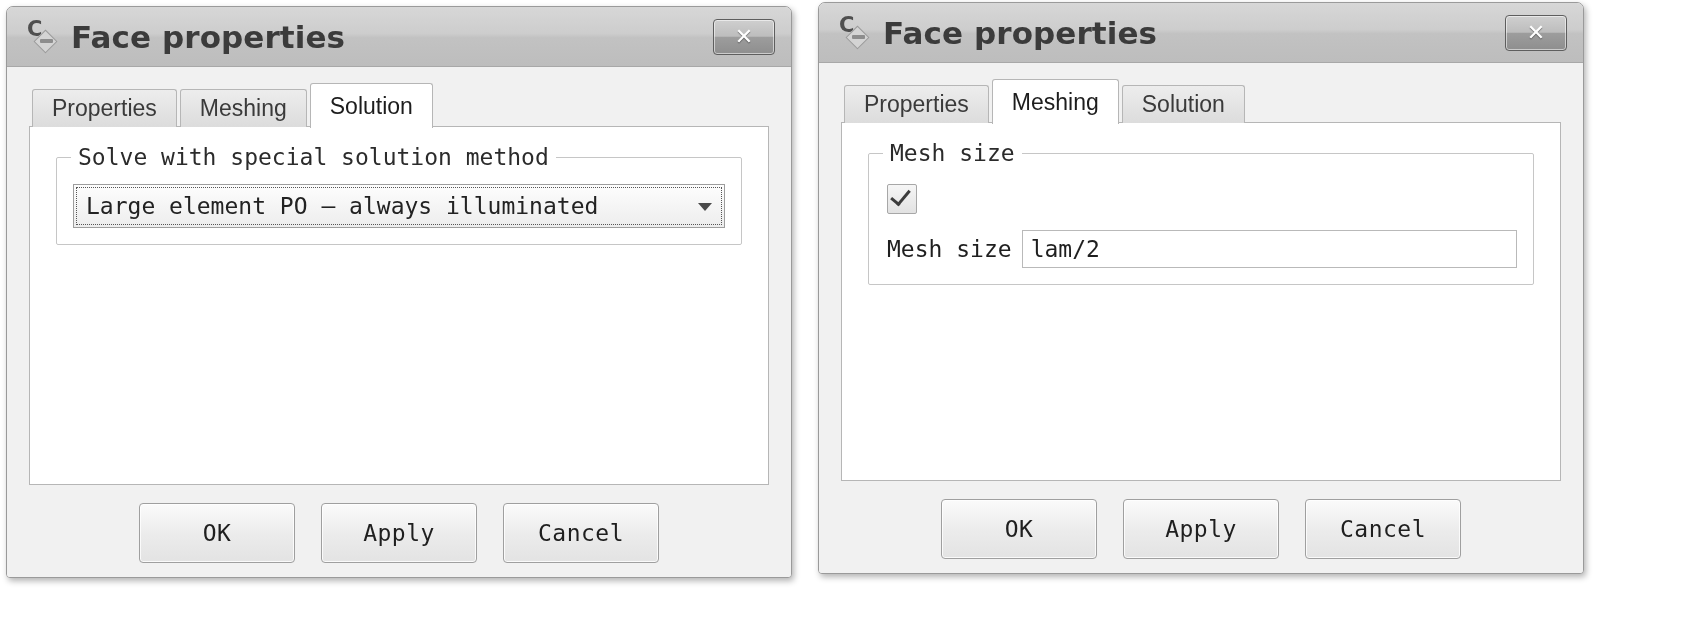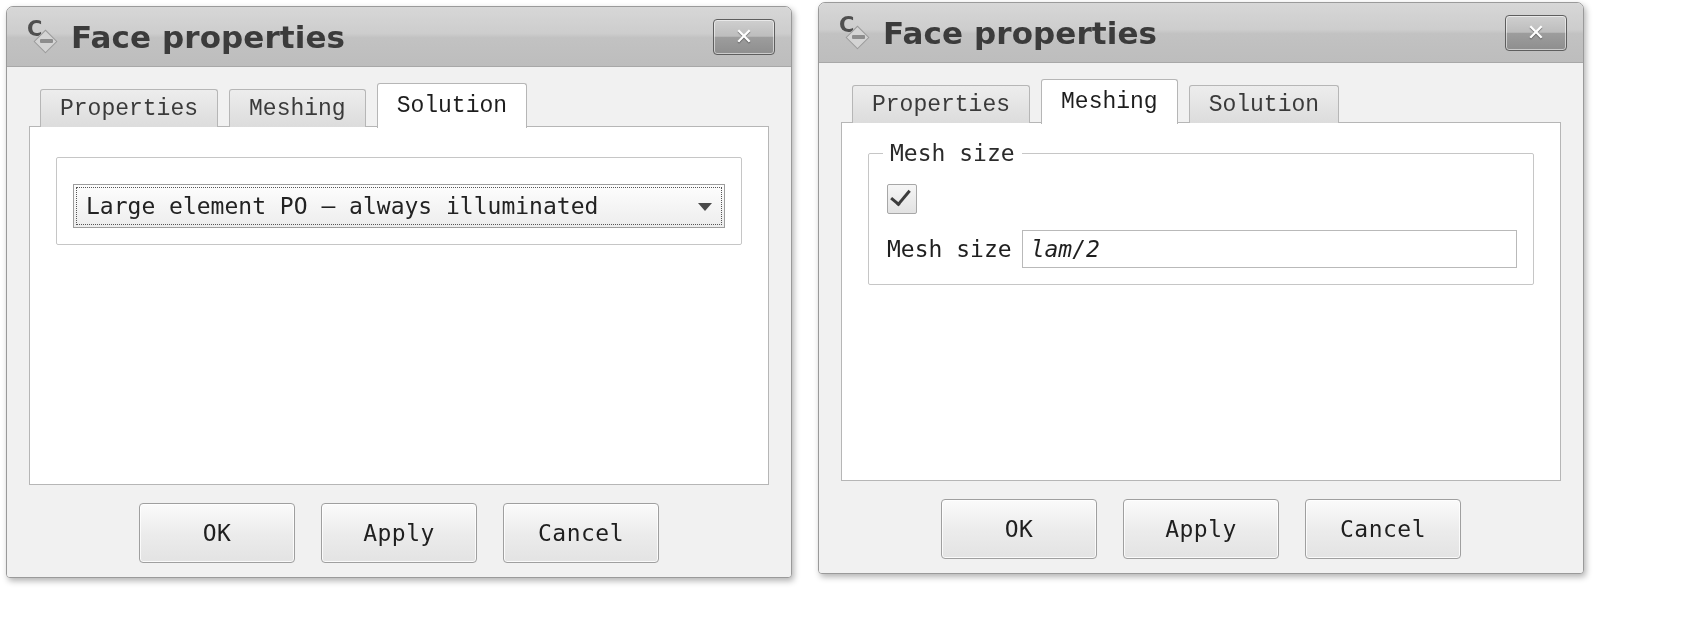--- a/index.html
+++ b/index.html
@@ -129,30 +129,29 @@
     z-index: 3;
     margin-left: 3px;
   }
   .tab {
     position: relative;
     height: 38px;
     padding: 0 19px;
     margin-right: 3px;
     display: flex;
     align-items: center;
-    font-family: Liberation Mono, monospace;
+    font-family: Liberation Sans, sans-serif;
     font-size: 23px;
     color: #3a3a3a;
     background: linear-gradient(to bottom, #ededed 0%, #dcdcdc 100%);
     border: 1px solid #b6b6b6;
     border-bottom: none;
     border-radius: 3px 3px 0 0;
     cursor: pointer;
     white-space: nowrap;
-    margin-left: 8px;
   }
   .tab.active {
     height: 45px;
     margin-bottom: -1px;
     background: #ffffff;
     border-color: #b6b6b6;
     color: #1d1d1d;
     z-index: 4;
   }
 
@@ -270,21 +269,20 @@
     height: 38px;
     border: 1px solid #b9b9b9;
     background: #ffffff;
     display: flex;
     align-items: center;
     padding: 0 8px;
     font-family: "DejaVu Sans Mono", monospace;
     font-size: 23px;
     color: #1f1f1f;
     cursor: text;
-    font-style: italic;
   }
 
   
   .footer {
     flex: 0 0 92px;
     display: flex;
     align-items: center;
     justify-content: center;
     gap: 26px;
     padding-top: 4px;
@@ -331,20 +329,21 @@
     <div class="win-body">
 
       <div class="tabstrip">
         <div class="tab">Properties</div>
         <div class="tab">Meshing</div>
         <div class="tab active">Solution</div>
       </div>
 
       <div class="tabpanel">
         <div class="groupbox">
+          <div class="gb-title">Solve with special solution method</div>
           <div class="combobox">
             <span class="cb-text">Large element PO – always illuminated</span>
             <span class="cb-arrow"></span>
           </div>
         </div>
         <div class="spacer-flex"></div>
       </div>
 
       <div class="footer">
         <div class="btn">OK</div>

